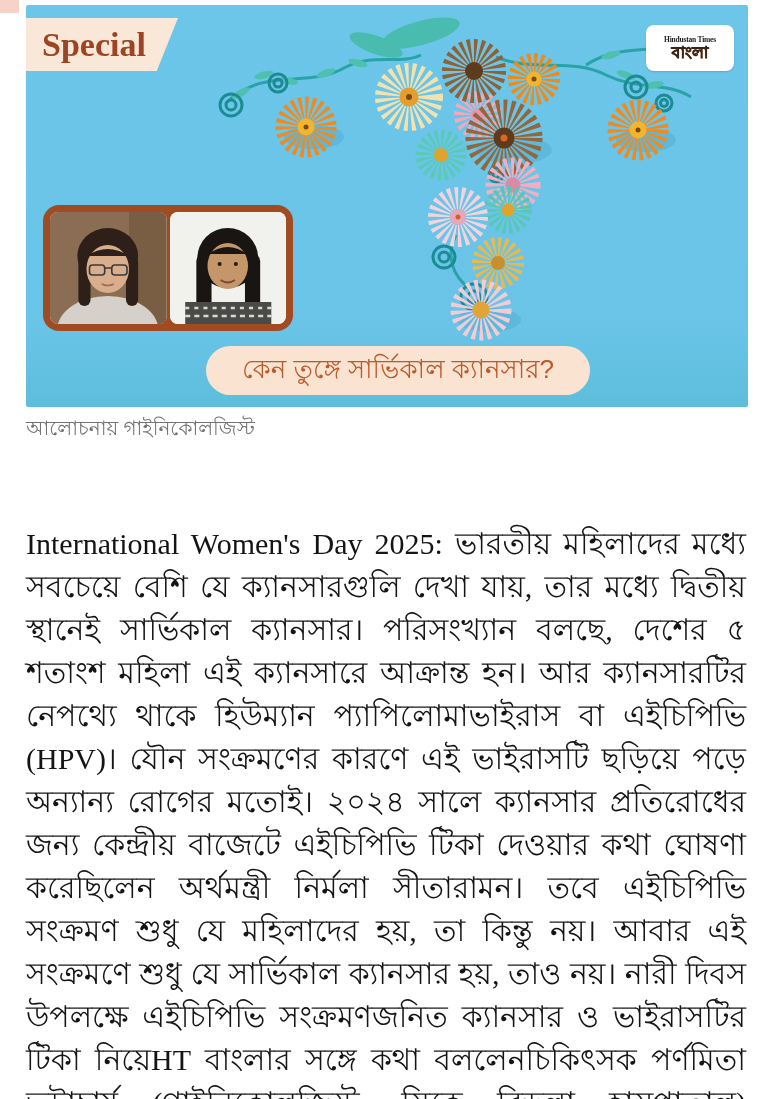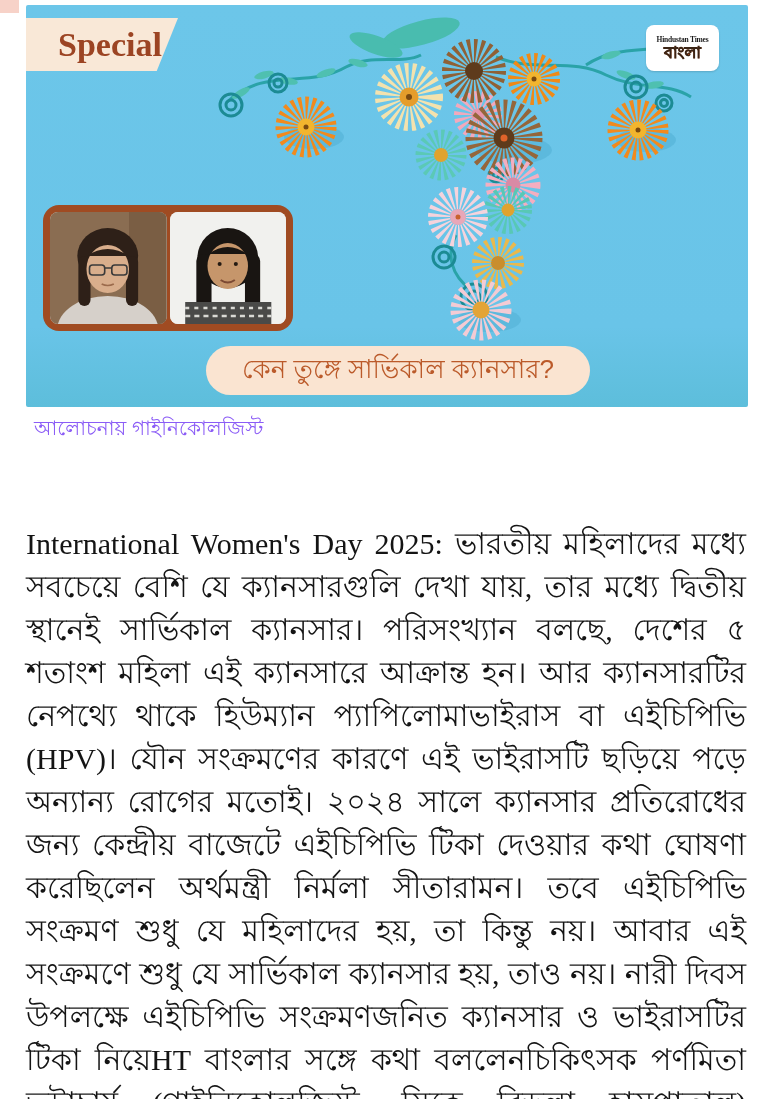--- a/index.html
+++ b/index.html
@@ -17,26 +17,26 @@
     border-radius:2px;overflow:hidden;
   }
   .hero svg.decor{position:absolute;left:0;top:0;}
   .ribbon{
     position:absolute;left:0;top:13px;width:152px;height:53px;
     background:#f9e8d7;
     clip-path:polygon(0 0,100% 0,86% 100%,0 100%);
     display:flex;align-items:center;
   }
   .ribbon span{
-    color:#9c4423;font-size:34px;font-weight:600;padding-left:32px;
+    color:#9c4423;font-size:34px;font-weight:600;padding-left:16px;
     font-family:"Liberation Serif",serif;
     text-align:right;
   }
   .ht-logo{
-    position:absolute;left:620px;top:20px;width:73px;height:46px;
+    position:absolute;left:620px;top:20px;width:88px;height:46px;
     background:#ffffff;border-radius:8px;
     display:flex;flex-direction:column;align-items:center;justify-content:center;
     box-shadow:0 1px 2px rgba(0,0,0,.15);
   }
   .ht-logo .masthead{
     font-size:7.5px;font-weight:bold;color:#1a1a1a;letter-spacing:-.2px;
     font-family:"Liberation Serif",serif;white-space:nowrap;line-height:9px;
   }
   .ht-logo .brand{
     font-size:16px;font-weight:bold;color:#e35a1e;line-height:18px;
@@ -54,22 +54,22 @@
     position:absolute;left:180px;top:341px;width:384px;height:49px;
     background:#fae4d1;border-radius:26px;
     display:flex;align-items:center;justify-content:center;
   }
   .headline-pill span{
     color:#bb5a2a;font-size:26px;font-weight:normal;
     font-family:"Liberation Sans",sans-serif;white-space:nowrap;
   }
   
   .img-caption{
-    position:absolute;left:34px;top:413px;color:#8b5cf6;font-size:20px;
-    font-family:Liberation Sans, sans-serif;
+    position:absolute;left:26px;top:413px;color:#737373;font-size:20px;
+    font-family:Liberation Serif, serif;
   }
   
   .article{
     position:absolute;left:26px;top:492px;width:720px;
     font-size:30px;line-height:43px;color:#141414;
     text-align:justify;text-justify:inter-word;
     font-family:"Liberation Serif",serif;
   }
   .article .b{font-weight:normal;}
 </style>

